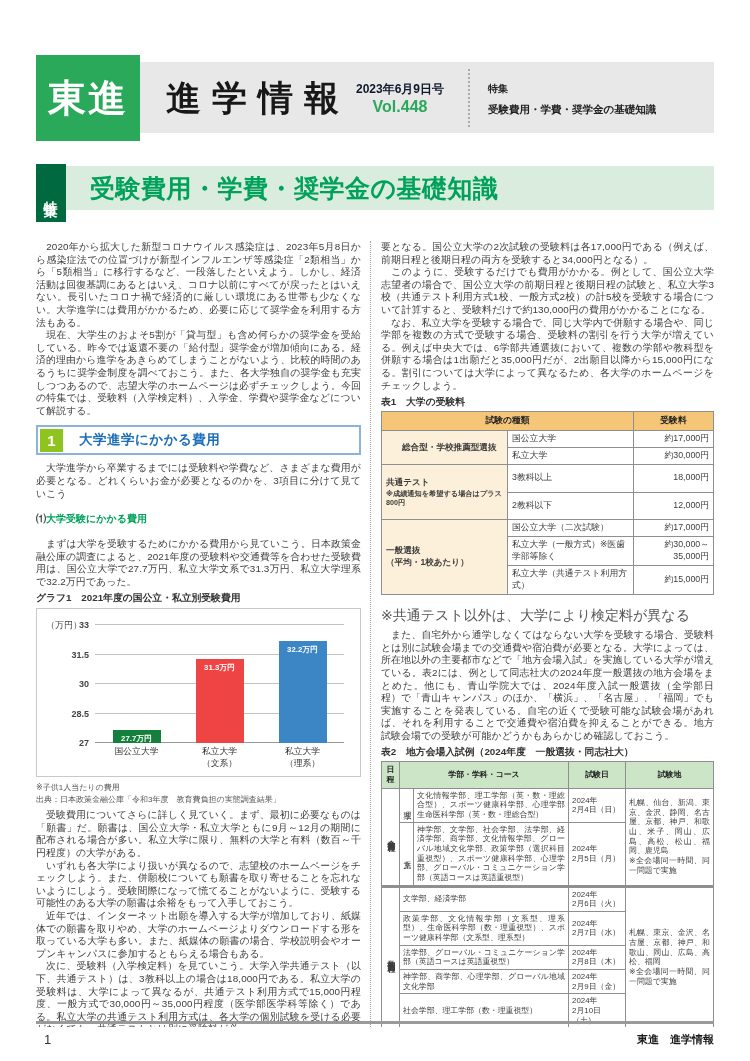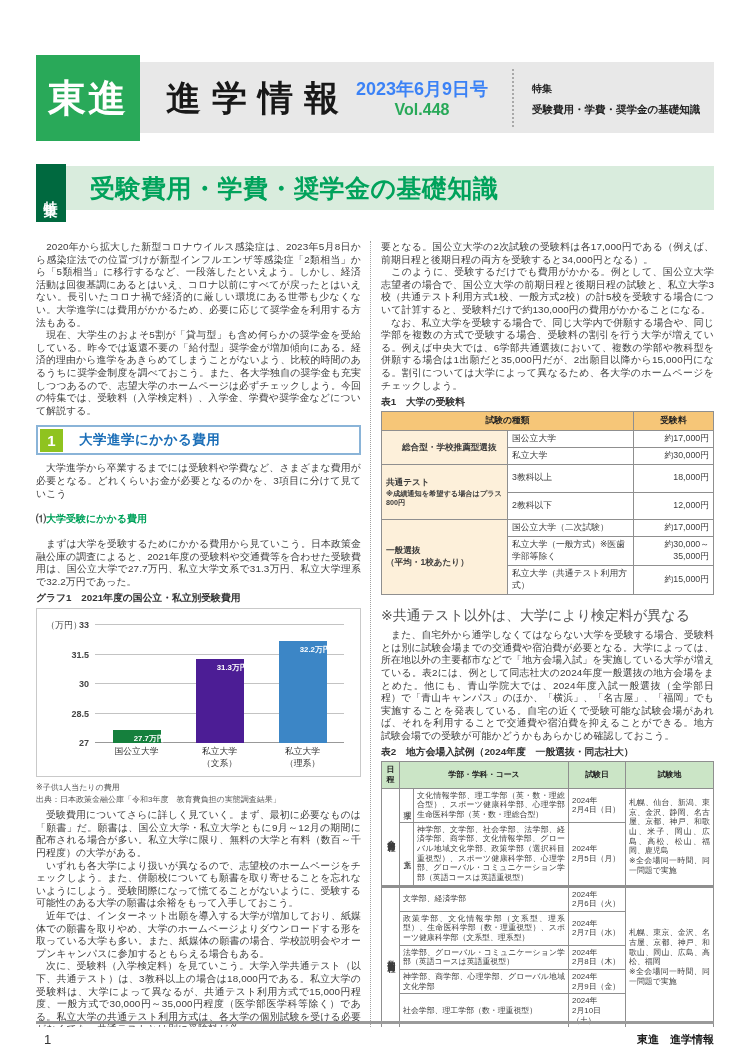--- a/index.html
+++ b/index.html
@@ -14,21 +14,21 @@
   .masthead { position: relative; height: 86px; margin: 55px 36px 0 36px; }
   .mast-band { position: absolute; left: 10px; right: 0; top: 7px; bottom: 8px; background: #e8e8e8; }
   .mast-inner { position: relative; height: 100%; display: flex; align-items: center; }
   .logo-box {
     width: 104px; height: 86px; background: #29a959; color: #fff;
     font-size: 38px; font-weight: bold; letter-spacing: 2px;
     display: flex; align-items: center; justify-content: center;
   }
   .mast-title { margin-left: 26px; font-size: 35px; font-weight: bold; letter-spacing: 11px; color: #181818; white-space: nowrap; }
   .mast-issue { margin-left: 6px; text-align: center; }
-  .mast-date { font-size: 18px; font-weight: bold; color: #3b82f6; }
+  .mast-date { font-size: 12px; font-weight: bold; color: #0f172a; }
   .mast-vol { font-size: 16px; font-weight: bold; color: #29a959; margin-top: 0; }
   .mast-divider { border-left: 2px dotted #a9a9a9; height: 58px; margin: 0 18px 0 24px; }
   .mast-feature { padding-top: 2px; }
   .mast-feature-label { font-size: 10px; font-weight: bold; color: #222; }
   .mast-feature-title { font-size: 10.5px; font-weight: bold; color: #222; margin-top: 7px; }
 
   
   .banner { position: relative; margin: 23px 36px 0 36px; height: 60px; }
   .banner-tag {
     position: absolute; left: 0; top: 0; width: 30px; height: 58px;
@@ -72,21 +72,21 @@
   .graph-label { font-size: 9.8px; font-weight: bold; color: #333; margin: 4px 0 3px 0; }
   .chart-box { position: relative; border: 1px solid #c9c9c9; padding: 16px 16px 6px 58px; }
   .chart-unit { position: absolute; top: 10px; left: 9px; font-size: 9px; color: #444; }
   .chart-plot { position: relative; height: 118px; }
   .gridline { position: absolute; left: 0; right: 0; height: 0; border-top: 1px solid #c3c3c3; font-weight: bold; }
   .gridline.baseline { border-top-color: #999; }
   .tick-label { position: absolute; left: -32px; top: -5px; width: 26px; text-align: right; font-size: 9px; color: #444; }
   .bars-row { position: absolute; left: 0; right: 0; top: 0; bottom: 0; display: flex; justify-content: space-around; align-items: flex-end; }
   .bar-slot { width: 33%; height: 100%; display: flex; align-items: flex-end; justify-content: center; }
   .bar { width: 48px; background: #3c86c6; position: relative; }
-  .bar-label { position: absolute; top: 3px; left: -4px; right: -4px; text-align: right; color: #fff; font-size: 7.8px; font-weight: bold; white-space: nowrap; }
+  .bar-label { position: absolute; top: 3px; left: -4px; right: -4px; text-align: center; color: #fff; font-size: 7.8px; font-weight: bold; white-space: nowrap; }
   .chart-cats { display: flex; justify-content: space-around; margin-top: 3px; }
   .cat-label { width: 33%; text-align: center; font-size: 8.8px; line-height: 1.35; white-space: pre-line; color: #333; }
   .chart-notes { margin: 5px 0 3px 0; font-size: 8px; line-height: 1.5; color: #555; }
 
   
   .table-label { font-size: 9.8px; font-weight: bold; color: #333; margin: 4px 0 2px 0; }
   table { width: 100%; border-collapse: collapse; table-layout: fixed; }
   .table1 { font-size: 8.8px; }
   .table1 th, .table1 td { border: 1px solid #8f8f8f; padding: 2px 4px; }
   .table1 thead th { background: #f6c678; font-weight: bold; text-align: center; color: #222; padding: 3px; }
@@ -187,21 +187,21 @@
             <div class="gridline baseline" style="bottom: 0%;">
               <span class="tick-label">27</span>
             </div>
             <div class="bars-row">
               <div class="bar-slot">
                 <div class="bar" style="height: 11.6667%; background: #15803d;">
                   <div class="bar-label">27.7万円</div>
                 </div>
               </div>
               <div class="bar-slot">
-                <div class="bar" style="height: 71.6667%; background: #4c1d95; padding-left: 8px;">
+                <div class="bar" style="height: 71.6667%; background: #ef4444; padding-left: 8px;">
                   <div class="bar-label">31.3万円</div>
                 </div>
               </div>
               <div class="bar-slot">
                 <div class="bar" style="height: 86.6667%; background: rgb(60, 134, 198);">
                   <div class="bar-label">32.2万円</div>
                 </div>
               </div>
             </div>
           </div>

